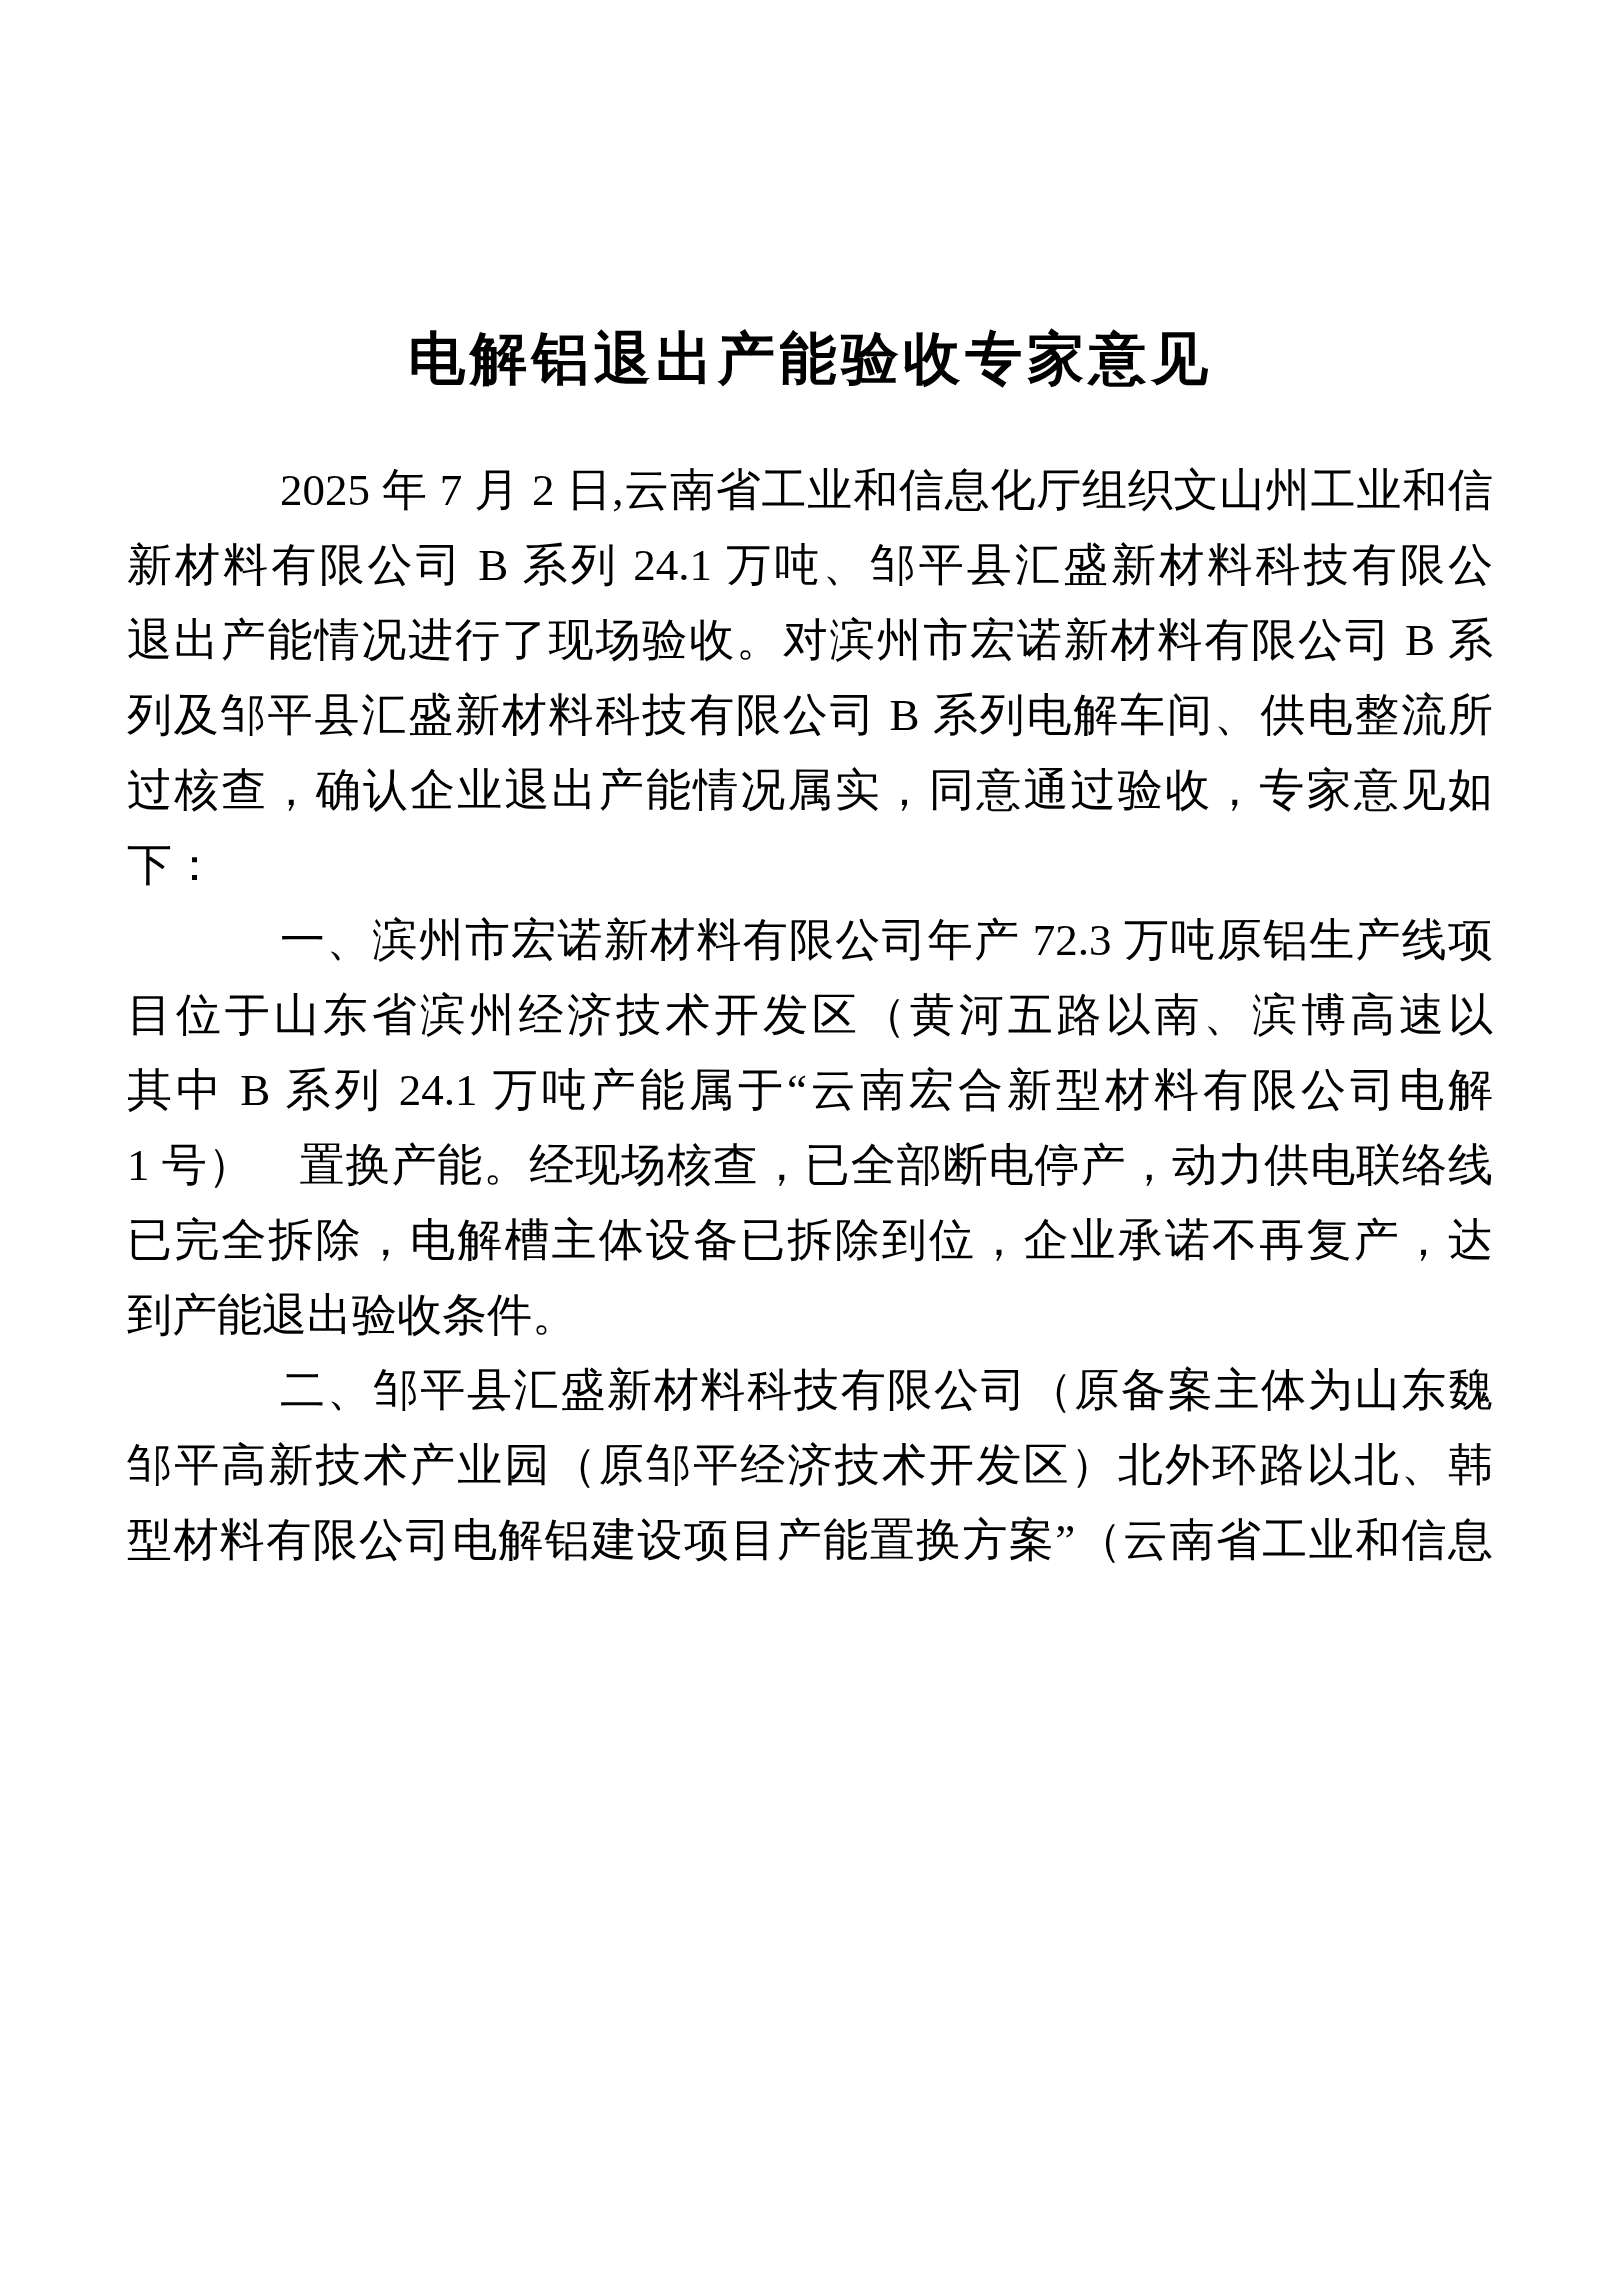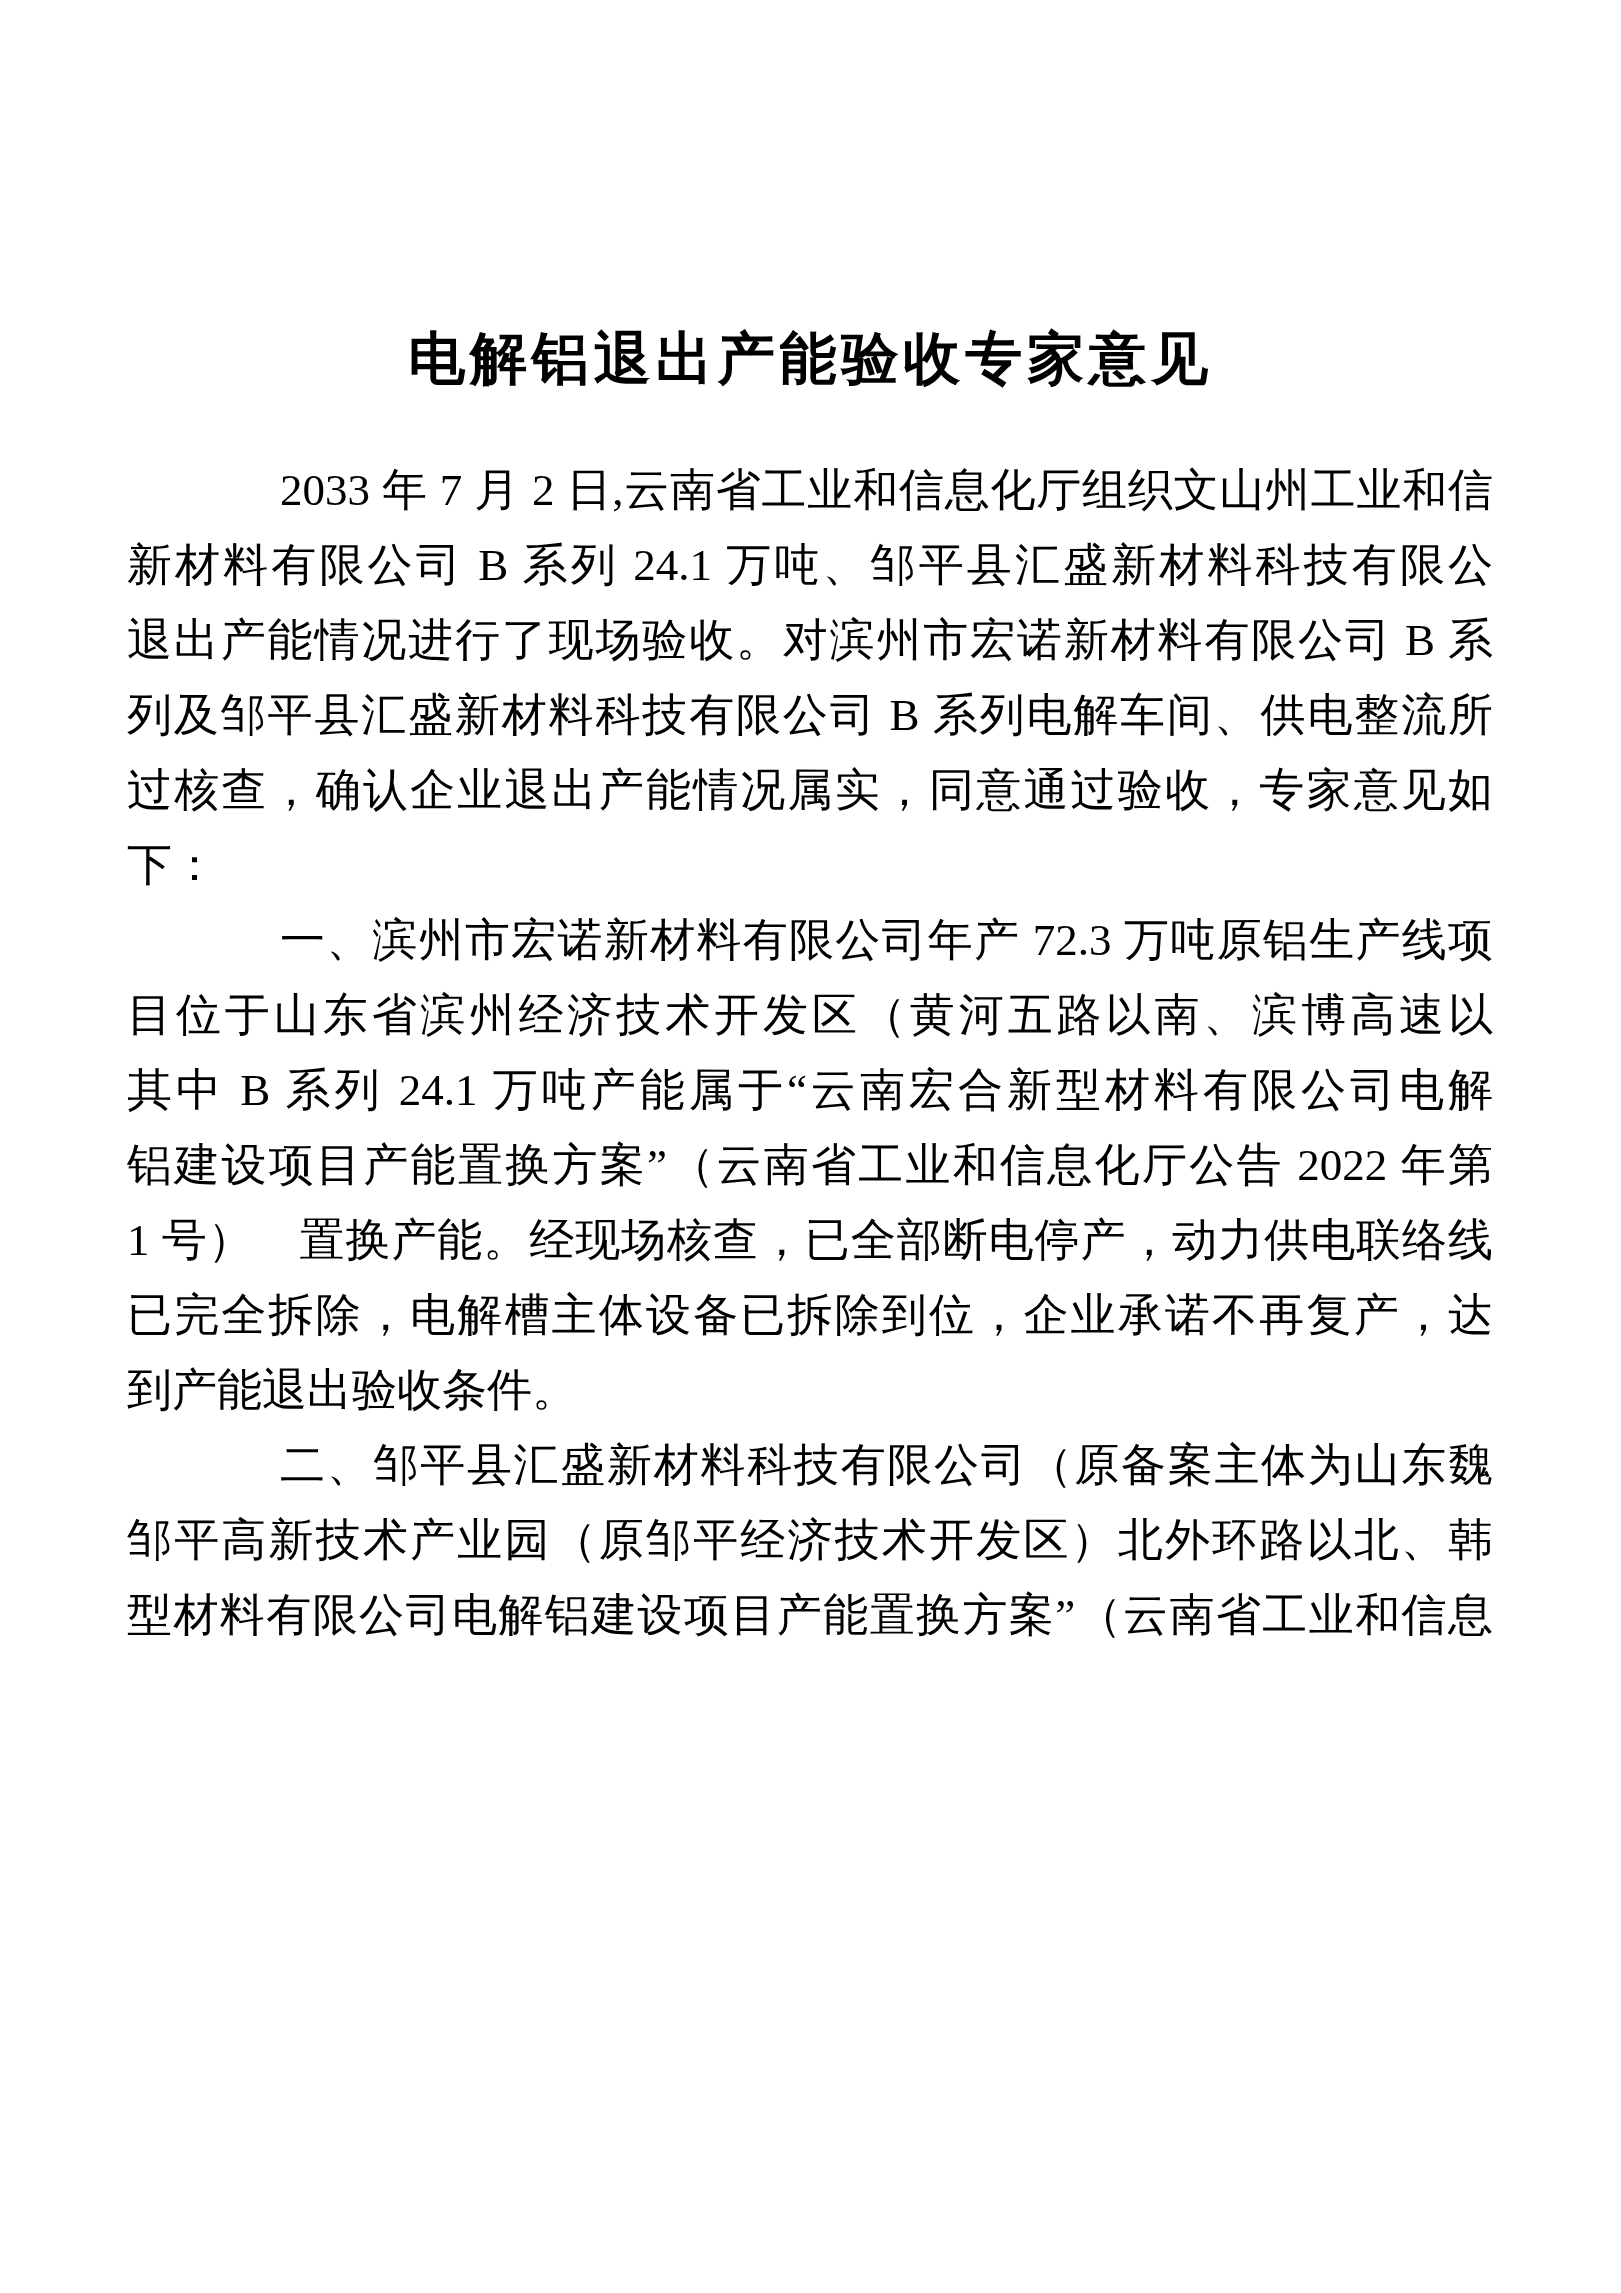--- a/index.html
+++ b/index.html
@@ -65,30 +65,29 @@
     opacity: 0.85;
   }
 </style>
 </head>
 <body>
 
 <div id="page">
   <h1 class="doc-title">电解铝退出产能验收专家意见</h1>
 
   <div class="doc-body">
-      <div class="line just indent">2033 年 7 月 2 日,云南省工业和信息化厅组织文山州工业和信</div>
+      <div class="line just indent">2025 年 7 月 2 日,云南省工业和信息化厅组织文山州工业和信</div>
       <div class="line just">新材料有限公司 B 系列 24.1 万吨、邹平县汇盛新材料科技有限公</div>
       <div class="line just">退出产能情况进行了现场验收。对滨州市宏诺新材料有限公司 B 系</div>
       <div class="line just">列及邹平县汇盛新材料科技有限公司 B 系列电解车间、供电整流所</div>
       <div class="line just">过核查，确认企业退出产能情况属实，同意通过验收，专家意见如</div>
       <div class="line">下：</div>
       <div class="line just indent">一、滨州市宏诺新材料有限公司年产 72.3 万吨原铝生产线项</div>
       <div class="line just">目位于山东省滨州经济技术开发区（黄河五路以南、滨博高速以西），</div>
       <div class="line just">其中 B 系列 24.1 万吨产能属于“云南宏合新型材料有限公司电解</div>
-      <div class="line just">铝建设项目产能置换方案”（云南省工业和信息化厅公告 2022 年第</div>
       <div class="line just">1 号）　置换产能。经现场核查，已全部断电停产，动力供电联络线</div>
       <div class="line just">已完全拆除，电解槽主体设备已拆除到位，企业承诺不再复产，达</div>
       <div class="line">到产能退出验收条件。</div>
       <div class="line just indent">二、邹平县汇盛新材料科技有限公司（原备案主体为山东魏桥</div>
       <div class="line just">邹平高新技术产业园（原邹平经济技术开发区）北外环路以北、韩</div>
       <div class="line just">型材料有限公司电解铝建设项目产能置换方案”（云南省工业和信息化</div>
     </div>
 
   <div class="speck"></div>
 </div>

